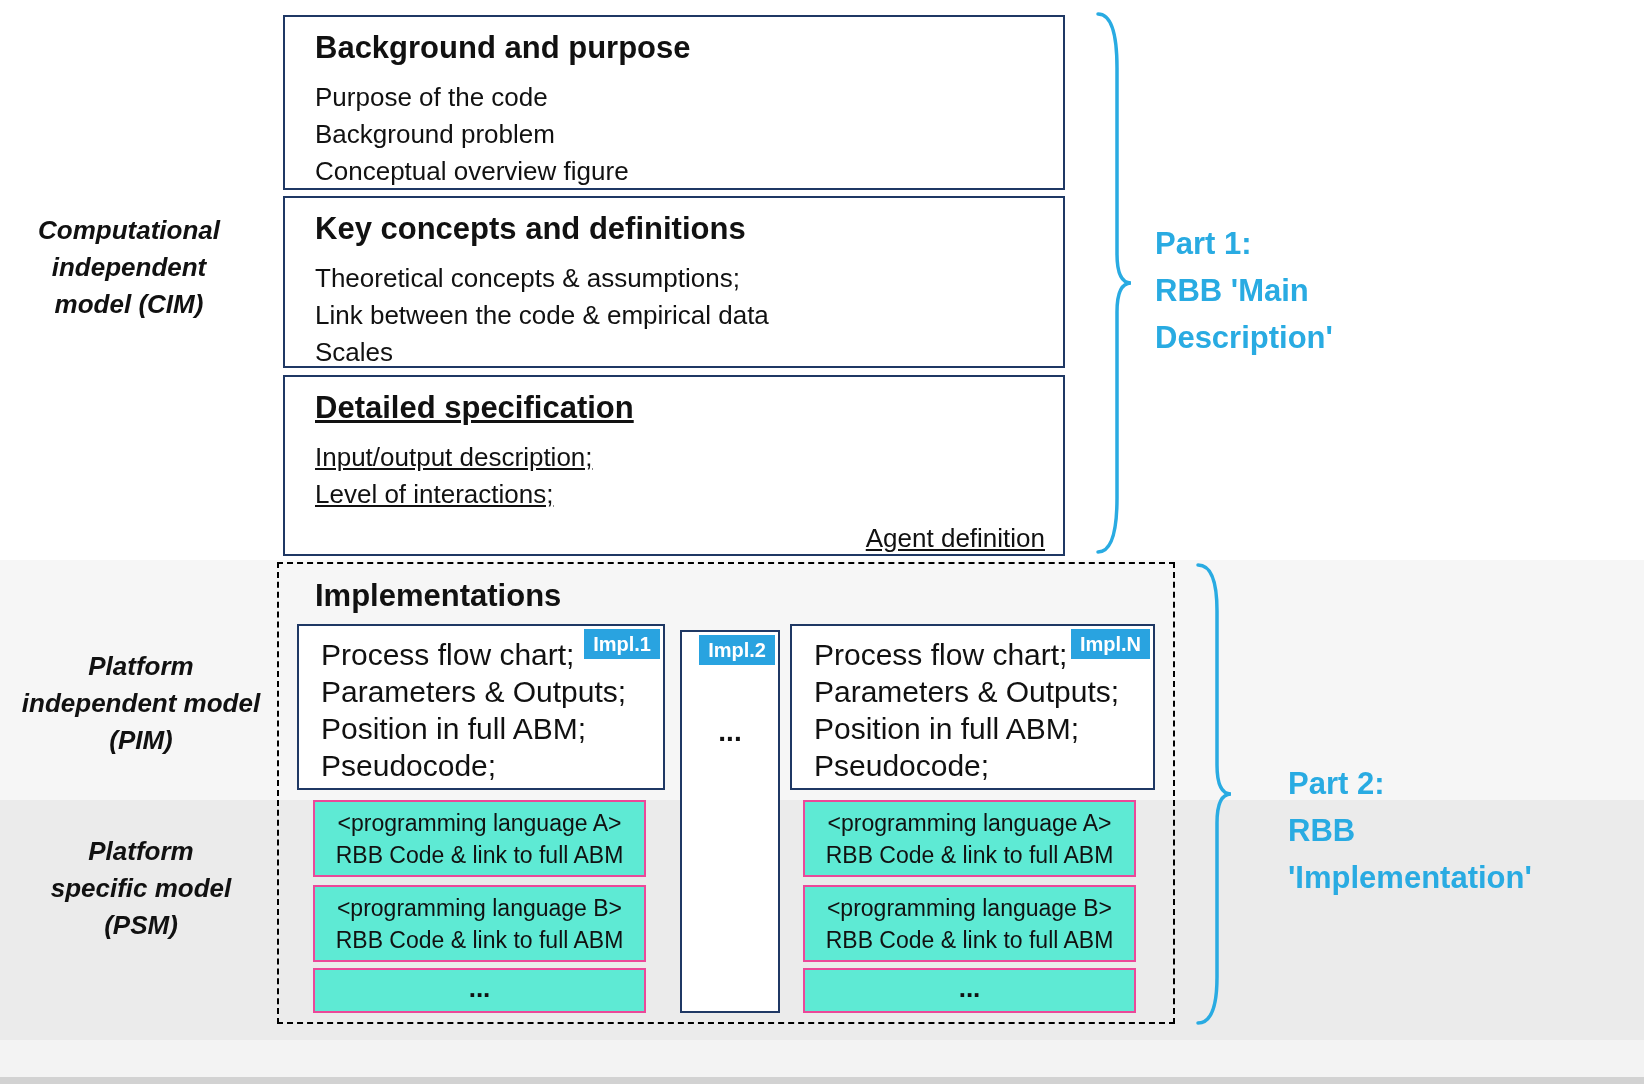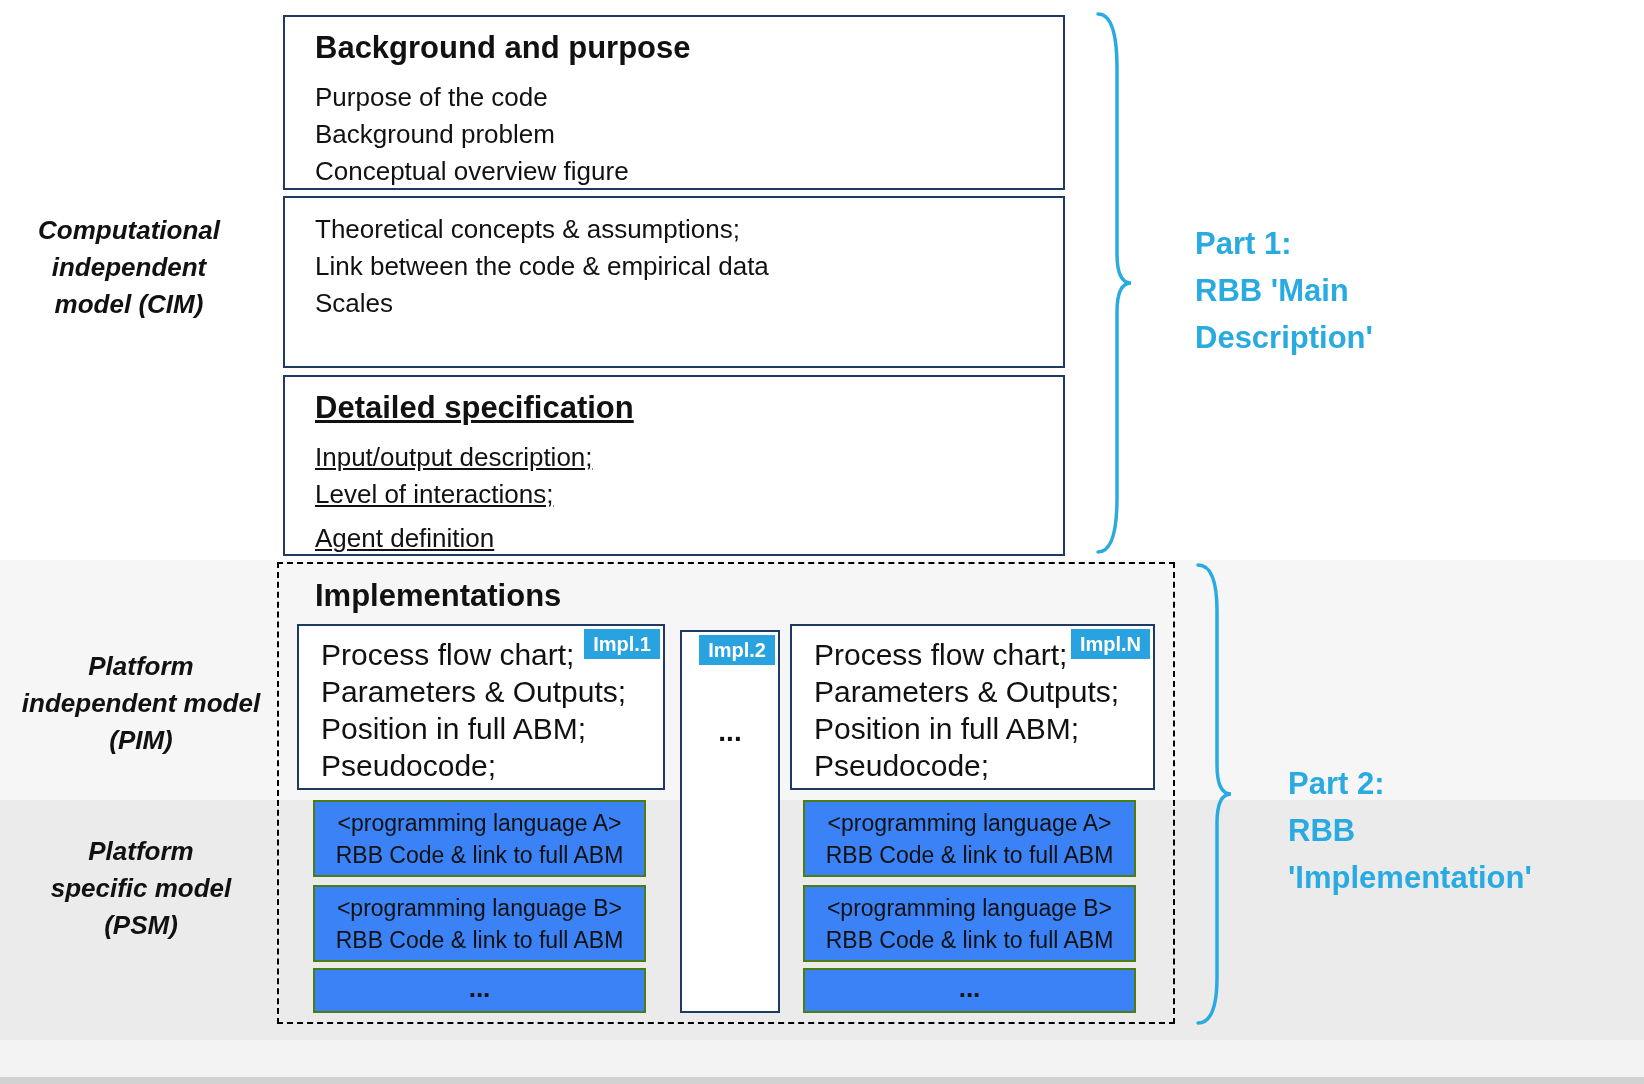--- a/index.html
+++ b/index.html
@@ -17,46 +17,46 @@
   .side-pim{left:0px;top:648px;width:282px;}
   .side-psm{left:10px;top:833px;width:262px;}
 
   
   .main-box{position:absolute;left:283px;width:782px;background:#fff;border:2.5px solid #1f3864;box-sizing:border-box;padding:13px 18px 8px 30px;}
   .main-box .box-title{font-weight:bold;font-size:31px;margin:0 0 13px 0;}
   .main-box .line{font-size:26px;line-height:37px;}
   .box-1{top:15px;height:175px;}
   .box-2{top:196px;height:172px;}
   .box-3{top:375px;height:181px;text-decoration:underline;}
-  .box-3 .line.gap{margin-top:7px;}
+  .box-3 .line.gap{margin-top:7px;text-align:right;}
 
   
   .impl-container{position:absolute;left:277px;top:562px;width:898px;height:462px;border:2.5px dashed #000;box-sizing:border-box;background:transparent;}
   .impl-title{position:absolute;left:315px;top:578px;font-weight:bold;font-size:31px;}
 
   .impl-box{position:absolute;background:#fff;border:2.5px solid #1f3864;box-sizing:border-box;padding:10px 14px 0 22px;}
   .impl-box .line{font-size:30px;line-height:37px;}
   .impl-1{left:297px;top:624px;width:368px;height:166px;}
   .impl-n{left:790px;top:624px;width:365px;height:166px;}
   .impl-2{left:680px;top:630px;width:100px;height:383px;padding:0;}
   .impl-2 .dots{margin-top:84px;text-align:center;font-size:28px;font-weight:bold;}
 
   .impl-tag{position:absolute;top:3px;right:3px;background:#29a3e0;color:#fff;font-weight:bold;font-size:20px;line-height:20px;padding:5px 9px;}
 
   
-  .lang-box{position:absolute;background:#3b82f6;border:2px solid #4d7c0f;box-sizing:border-box;text-align:center;font-size:23px;line-height:32px;padding-top:5px;}
+  .lang-box{position:absolute;background:#5eead4;border:2px solid #ec4899;box-sizing:border-box;text-align:center;font-size:23px;line-height:32px;padding-top:5px;}
   .col-a{left:313px;width:333px;}
   .col-b{left:803px;width:333px;}
   .row-1{top:800px;height:77px;}
   .row-2{top:885px;height:77px;}
   .row-3{top:968px;height:45px;font-size:26px;font-weight:bold;padding-top:2px;}
 
   
   .part-label{position:absolute;color:#29abe2;font-weight:bold;font-size:31px;line-height:47px;}
-  .part-1-label{left:1155px;top:220px;width:320px;margin-left:40px;}
+  .part-1-label{left:1155px;top:220px;width:320px;}
   .part-2-label{left:1288px;top:760px;width:350px;}
   .brace{position:absolute;}
   .brace-1{left:1096px;top:12px;}
   .brace-2{left:1196px;top:563px;}
   .brace path{fill:none;stroke:#29abe2;stroke-width:3.5;stroke-linecap:round;}
 </style>
 </head>
 <body>
 
 <div class="canvas">
@@ -82,20 +82,21 @@
   </div>
 
   <div class="main-box box-1">
     <div class="box-title">Background and purpose</div>
     <div class="line">Purpose of the code</div>
     <div class="line">Background problem</div>
     <div class="line">Conceptual overview figure</div>
   </div>
 
   <div class="main-box box-2">
+    <div class="box-title">Key concepts and definitions</div>
     <div class="line">Theoretical concepts &amp; assumptions;</div>
     <div class="line">Link between the code &amp; empirical data</div>
     <div class="line">Scales</div>
   </div>
 
   <div class="main-box box-3">
     <div class="box-title">Detailed specification</div>
     <div class="line">Input/output description;</div>
     <div class="line">Level of interactions;</div>
     <div class="line gap">Agent definition</div>

